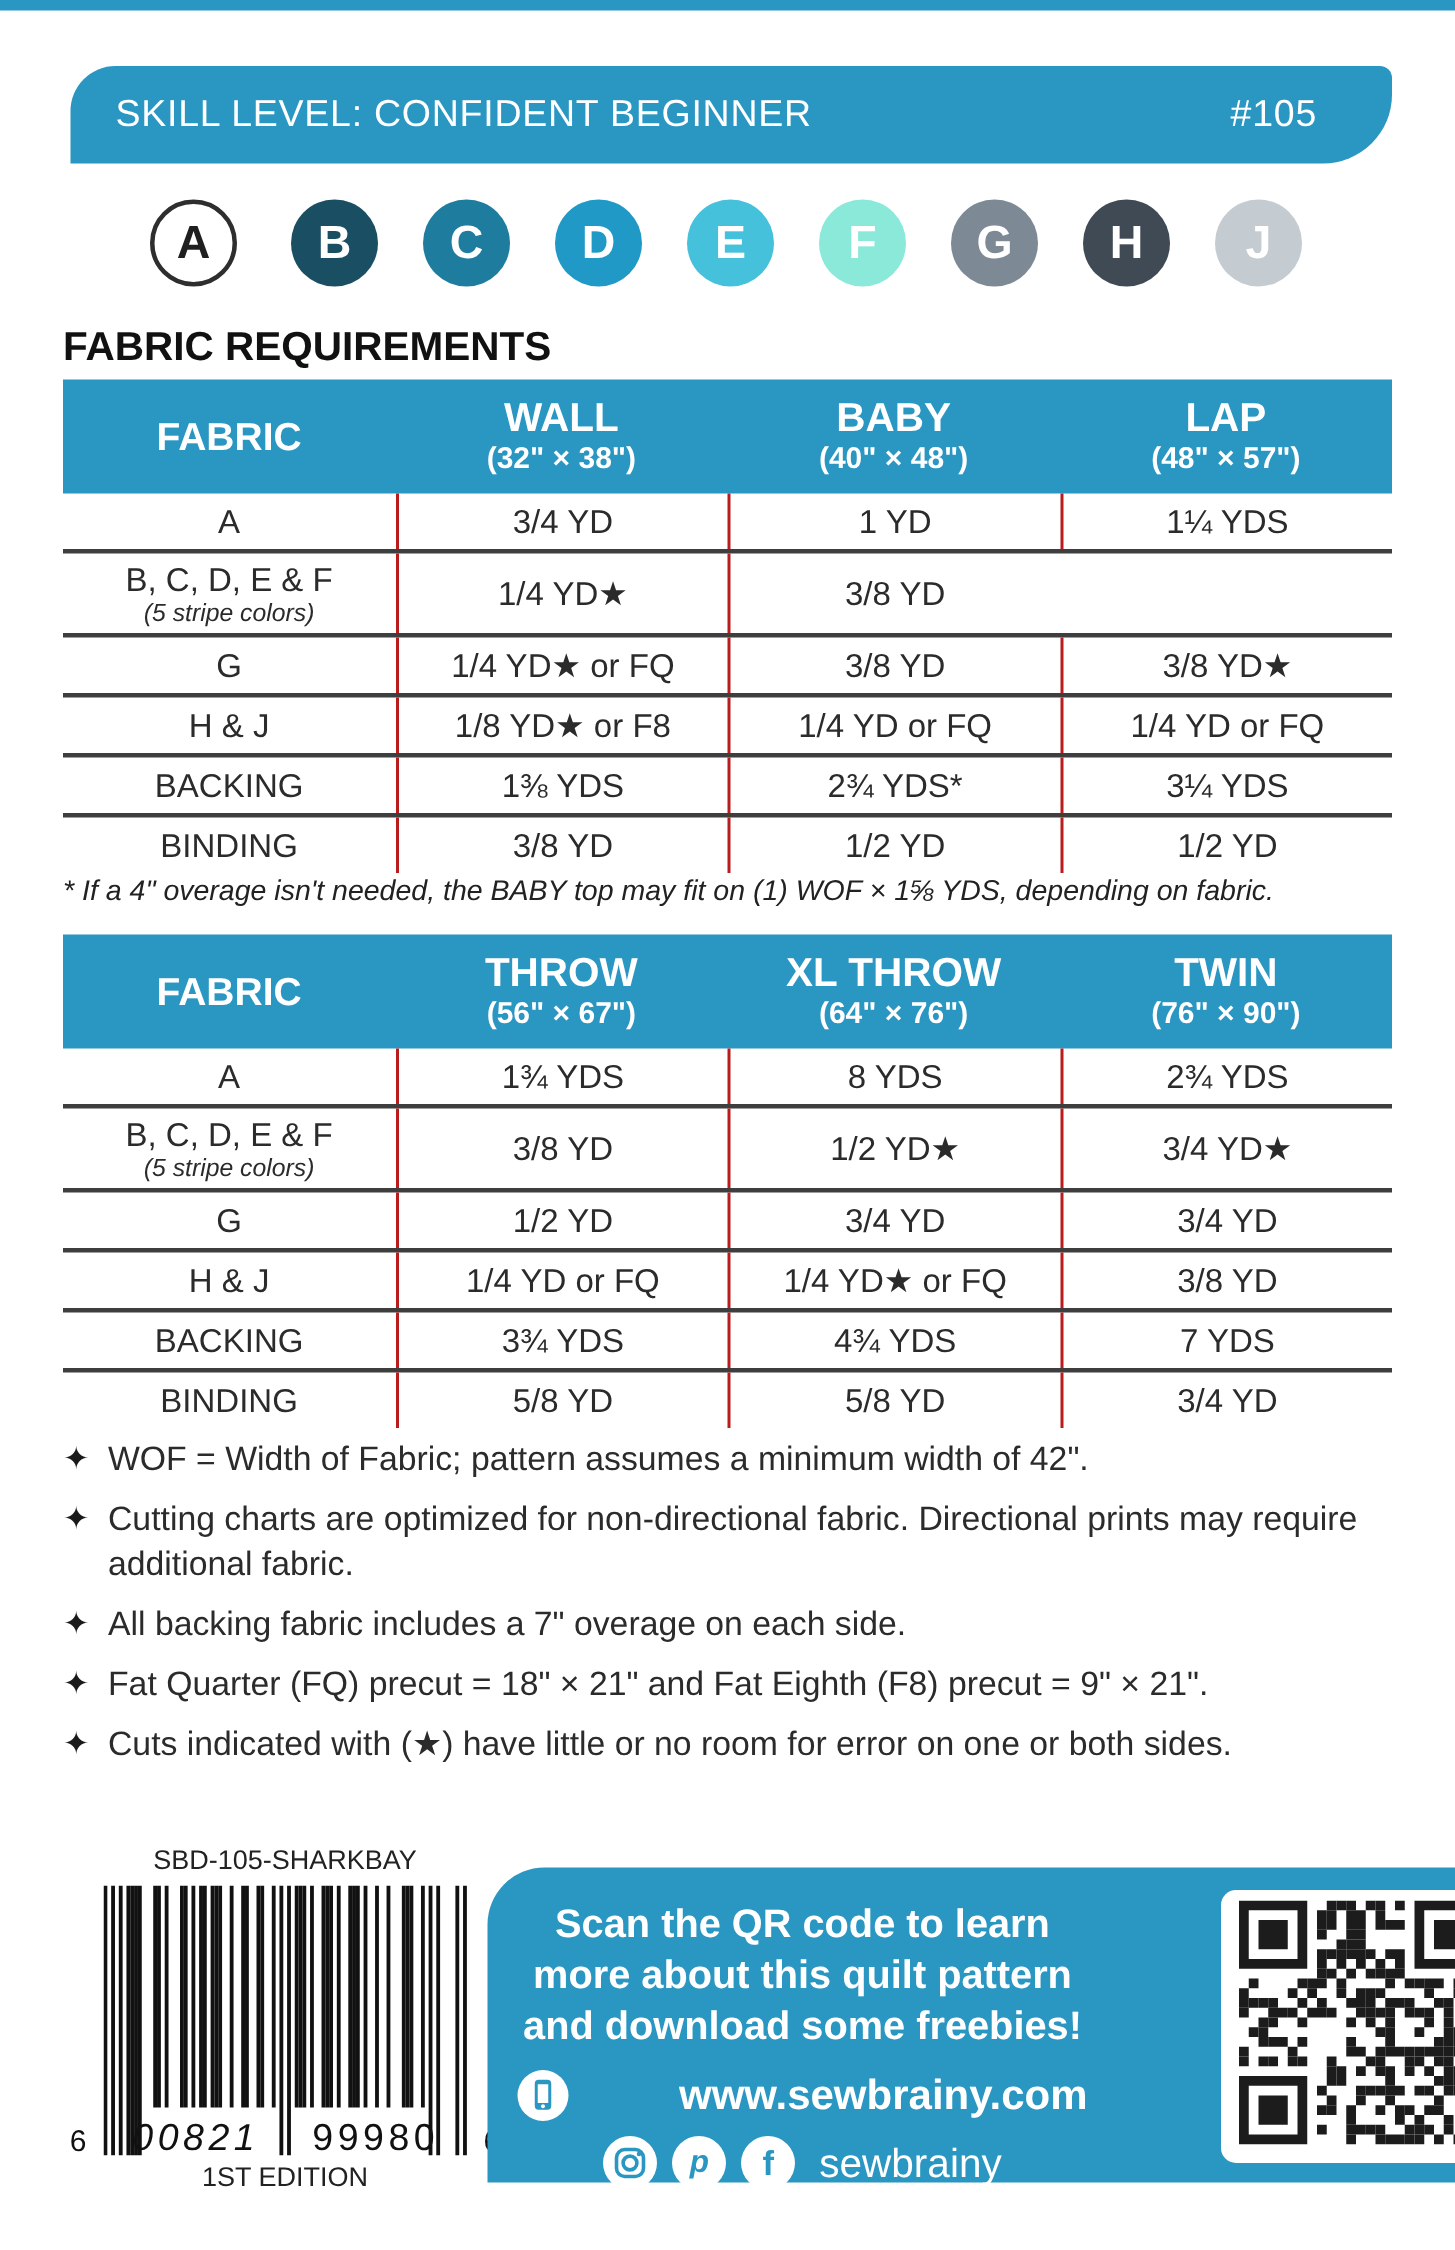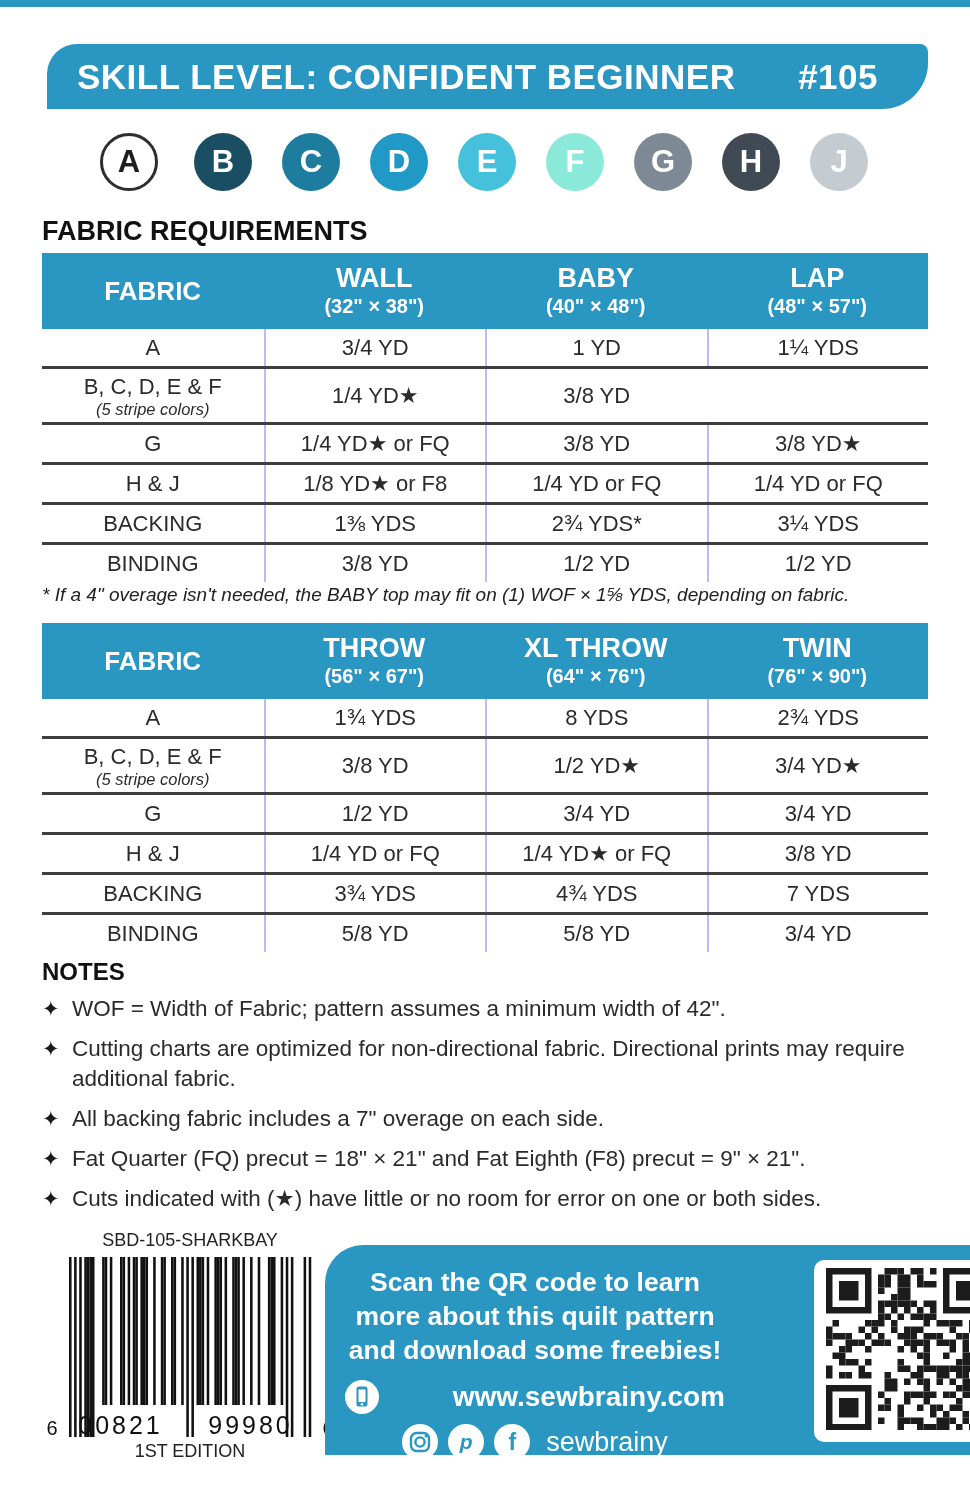--- a/index.html
+++ b/index.html
@@ -4,21 +4,21 @@
 <style>
   html,body{margin:0;padding:0;background:#ffffff;}
   .page{position:relative;width:970px;height:1500px;background:#fff;overflow:hidden;
         font-family:"Liberation Sans",sans-serif;color:#282828;}
   .top-strip{position:absolute;left:0;top:0;width:100%;height:7px;background:var(--teal,#2a96c2);}
 
   
   .header-bar{position:absolute;left:47px;top:44px;width:881px;height:65px;background:var(--teal,#2a96c2);
         border-radius:30px 8px 46px 0;display:flex;align-items:center;justify-content:space-between;
         padding:0 50px 0 30px;box-sizing:border-box;}
-  .header-bar span{color:#fff;font-weight:bold;font-size:35px;letter-spacing:.5px;}
+  .header-bar span{color:#fff;font-weight:normal;font-size:25px;letter-spacing:.5px;}
 
   
   .swatch-row{position:absolute;left:100px;top:133px;display:flex;gap:30px;align-items:center;}
   .swatch{width:58px;height:58px;border-radius:50%;display:flex;align-items:center;justify-content:center;
         font-size:31px;font-weight:bold;box-sizing:border-box;}
   .swatch.first{margin-right:6px;}
 
   .sec-title{position:absolute;left:42px;top:216px;margin:0;font-size:27px;font-weight:bold;color:#111;}
 
   
@@ -28,39 +28,39 @@
         align-items:center;text-align:center;color:#fff;}
   .th-fabric{font-size:26px;font-weight:bold;}
   .cname{font-size:27px;font-weight:bold;line-height:1.1;}
   .csize{font-size:20px;font-weight:bold;line-height:1.2;}
   .tbody{display:block;}
   .trow{display:grid;grid-template-columns:25% 25% 25% 25%;min-height:37px;}
   .trow.tall{min-height:53px;}
   .trow + .trow{border-top:3px solid var(--line,#3e3e3e);}
   .tcell{display:flex;flex-direction:column;align-items:center;justify-content:center;
         font-size:22px;color:#2b2b2b;text-align:center;padding:2px 4px;box-sizing:border-box;}
-  .tcell + .tcell{border-left:2px solid #c4b5fd;}
+  .tcell + .tcell{border-left:2px solid #b91c1c;}
   .sub{font-size:16.5px;font-style:italic;line-height:1;margin-top:1px;text-align:right;}
   .footnote{position:absolute;left:42px;top:584px;width:886px;font-style:italic;font-size:19px;color:#222;}
 
   
   .notes{position:absolute;left:42px;top:958px;width:890px;}
   .notes h2{margin:0 0 8px 0;font-size:24px;color:#111;}
   .note-item{display:flex;align-items:flex-start;margin-bottom:11px;font-size:22.5px;line-height:1.3;color:#2b2b2b;}
   .note-bullet{width:30px;flex:0 0 30px;font-size:21px;padding-top:1px;color:#1a1a1a;}
 
   
   .barcode-block{position:absolute;left:40px;top:1230px;width:300px;text-align:center;}
   .sku{font-size:18px;color:#222;}
   .bars{position:relative;width:243px;margin:6px auto 0;height:180px;}
   .bars svg{display:block;}
   .bc-digit{position:absolute;bottom:-3px;font-size:25px;color:#111;letter-spacing:3px;}
   .bc-lead{left:-22px;font-size:20px;letter-spacing:0;}
   .bc-check{right:-22px;font-size:20px;letter-spacing:0;}
-  .bc-g1{left:0;width:104px;text-align:center;}
+  .bc-g1{left:10px;width:104px;text-align:center;font-style:italic;}
   .bc-g2{left:130px;width:104px;text-align:center;}
   .edition{font-size:18px;color:#222;margin-top:4px;}
 
   
   .promo{position:absolute;left:325px;top:1245px;width:700px;height:210px;background:var(--teal,#2a96c2);
         border-radius:38px 38px 46px 0;}
   .promo-text{position:absolute;left:20px;top:20px;width:380px;text-align:center;color:#fff;}
   .promo-line{font-size:26.5px;font-weight:bold;line-height:34px;}
   .site-row{display:flex;align-items:center;justify-content:space-between;gap:12px;margin-top:13px;}
   .site{font-size:28px;font-weight:bold;color:#fff;}
@@ -213,21 +213,20 @@
       <div class="trow">
         <div class="tcell">BINDING</div>
         <div class="tcell">5/8 YD</div>
         <div class="tcell">5/8 YD</div>
         <div class="tcell">3/4 YD</div>
       </div>
     </div>
   </div>
 
   <div class="notes">
-    <h2>NOTES</h2>
     <div class="note-item">
       <span class="note-bullet">✦</span>
       <span>WOF = Width of Fabric; pattern assumes a minimum width of 42".</span>
     </div>
     <div class="note-item">
       <span class="note-bullet">✦</span>
       <span>Cutting charts are optimized for non-directional fabric. Directional prints may require additional fabric.</span>
     </div>
     <div class="note-item">
       <span class="note-bullet">✦</span>

